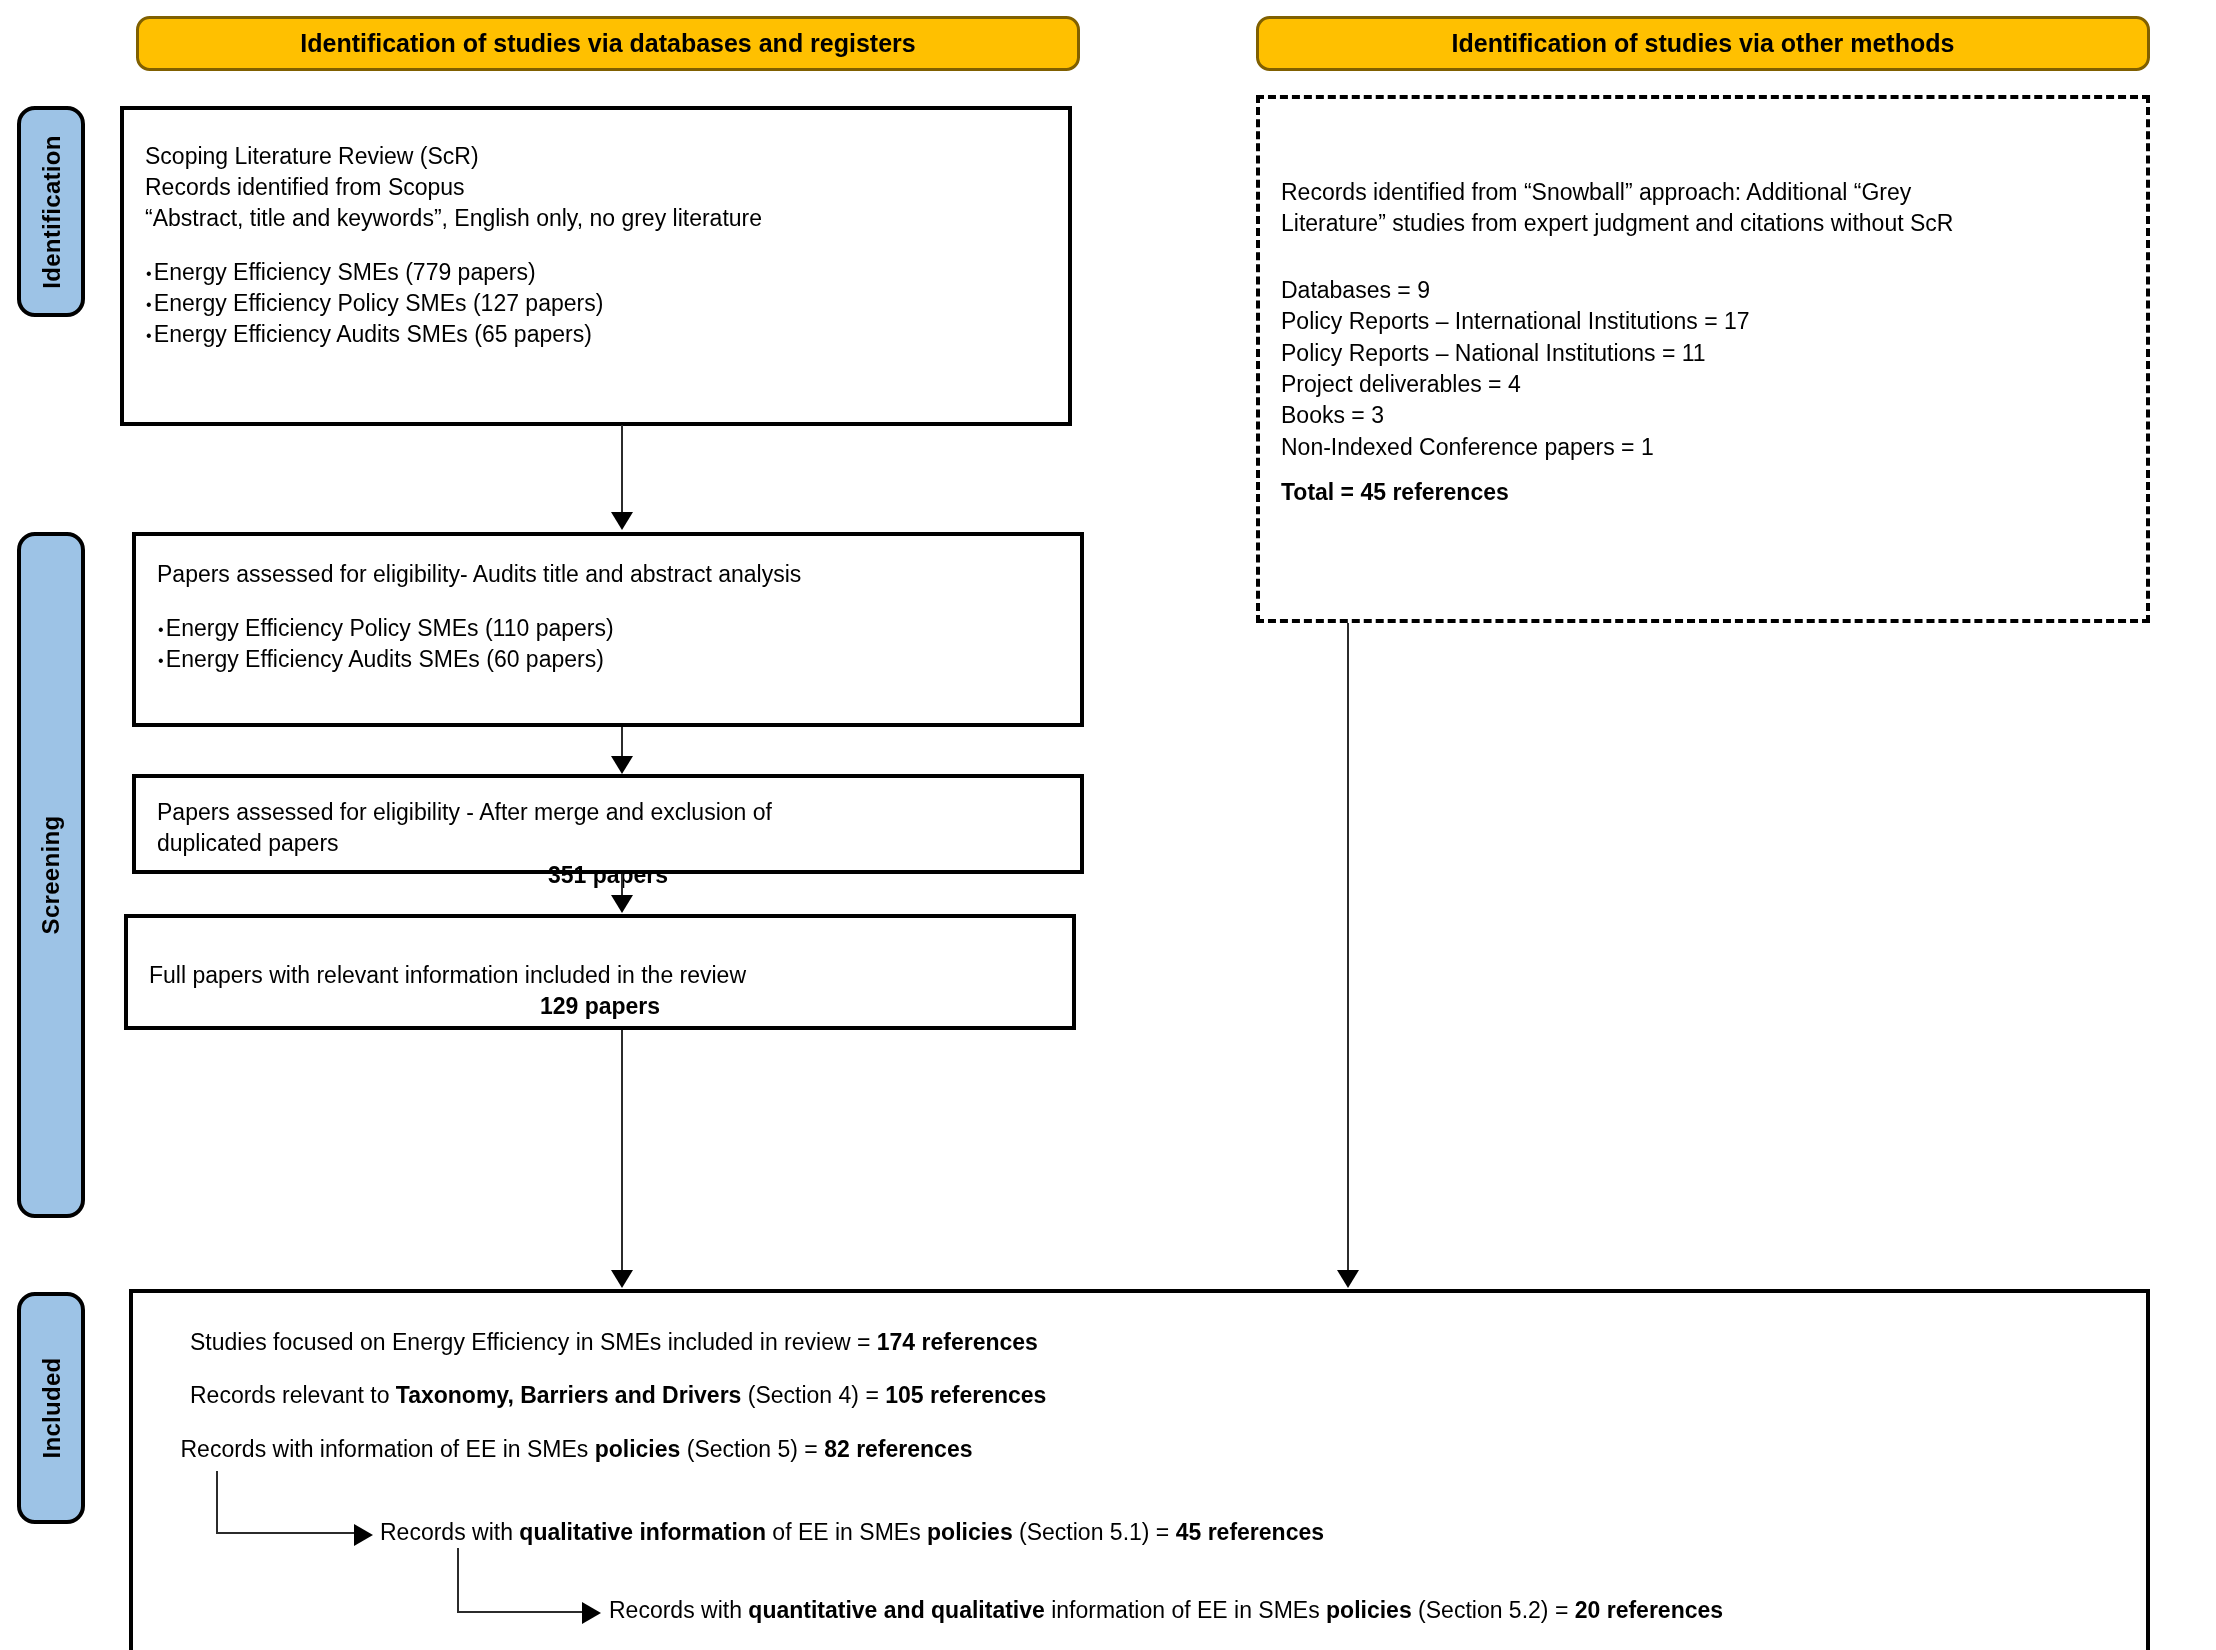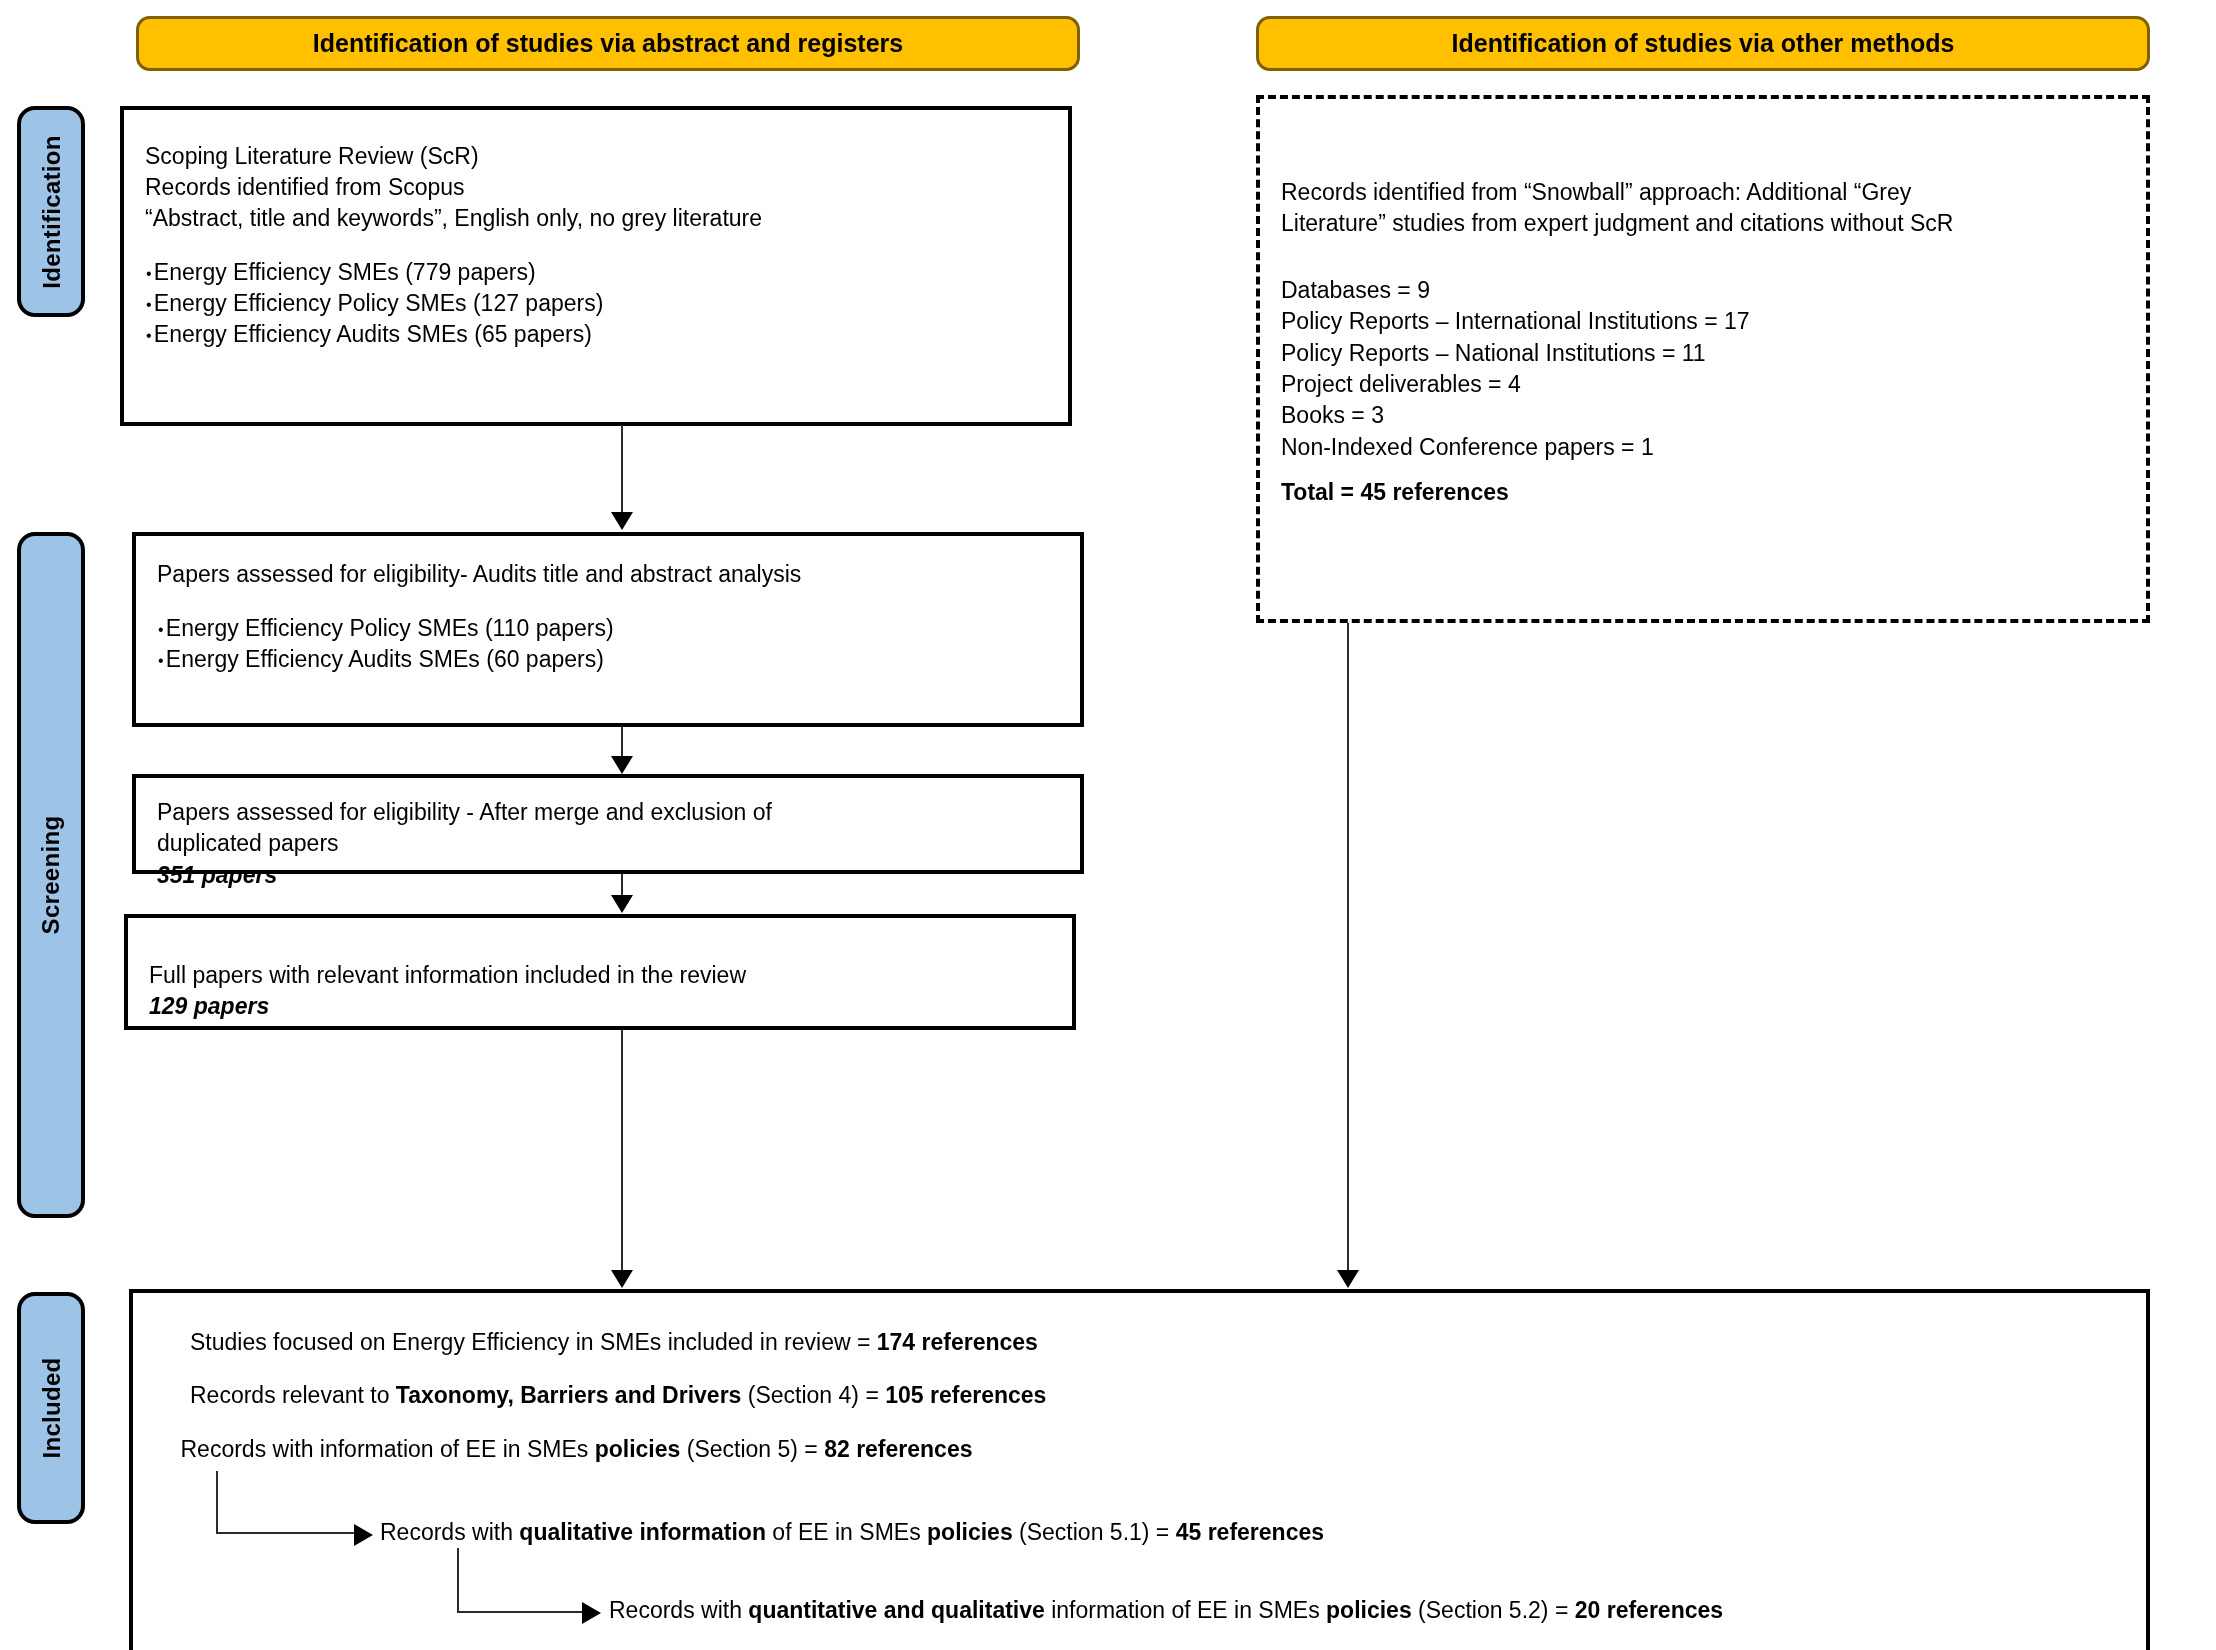--- a/index.html
+++ b/index.html
@@ -46,21 +46,21 @@
     border:4.7px dashed #000000;
   }
 
   .txt{font-size:23px;line-height:1.36;color:#000;}
   .txt b{font-weight:bold;}
   .sp{height:22px;}
   .sp-sm{height:13.7px;}
   .bul{padding-left:1.1px;}
   .bul .li{text-indent:0;}
   .bul .li:before{content:"\2022";font-size:16px;vertical-align:middle;margin-right:2.1px;}
-  .ctr{text-align:left;font-weight:bold;font-style:italic;}
+  .ctr{text-align:center;font-weight:bold;}
 
   
   .vline{background:#2b2b2b;width:2.1px;}
   .arrowdown{
     width:0;height:0;
     border-left:11px solid transparent;
     border-right:11px solid transparent;
     border-top:18px solid #000000;
   }
   .arrowright{
@@ -83,21 +83,21 @@
 
 <div class="abs phase" style="left:17.4px;top:532px;width:68px;height:686px;">
   <span class="phase-label">Screening</span>
 </div>
 
 <div class="abs phase" style="left:17.4px;top:1292px;width:68px;height:232px;">
   <span class="phase-label">Included</span>
 </div>
 
 <div class="abs banner" style="left:136px;top:16px;width:944px;height:55px;">
-  <span>Identification of studies via abstract and registers</span>
+  <span>Identification of studies via databases and registers</span>
 </div>
 
 <div class="abs box" style="left:120px;top:106px;width:952px;height:320px;">
   <div class="txt" style="padding-top:14.8px;">
     <div>Scoping Literature Review (ScR)</div>
     <div>Records identified from Scopus</div>
     <div>“Abstract, title and keywords”, English only, no grey literature</div>
     <div class="sp"></div>
     <div class="bul">
       <div class="li">Energy Efficiency SMEs (779 papers)</div>

